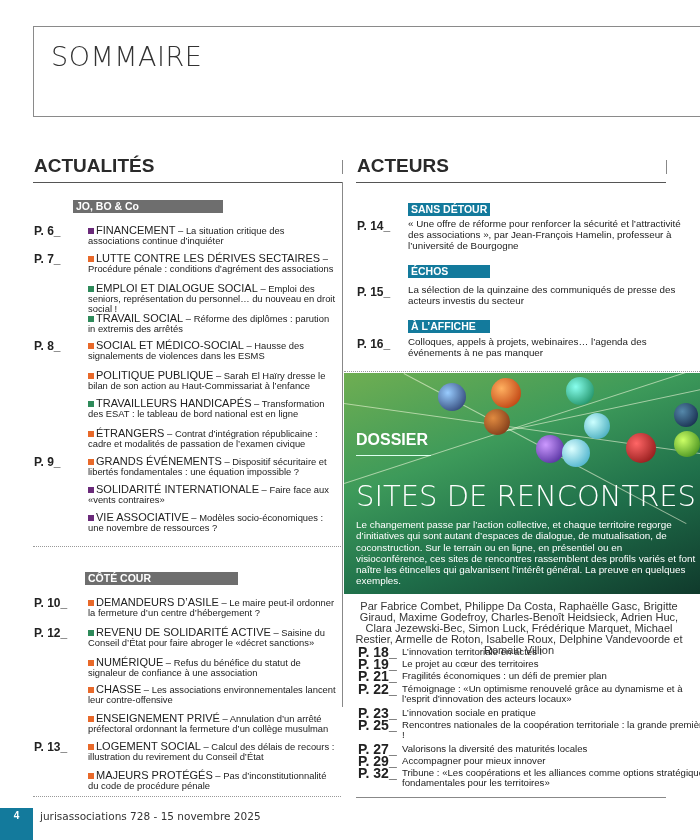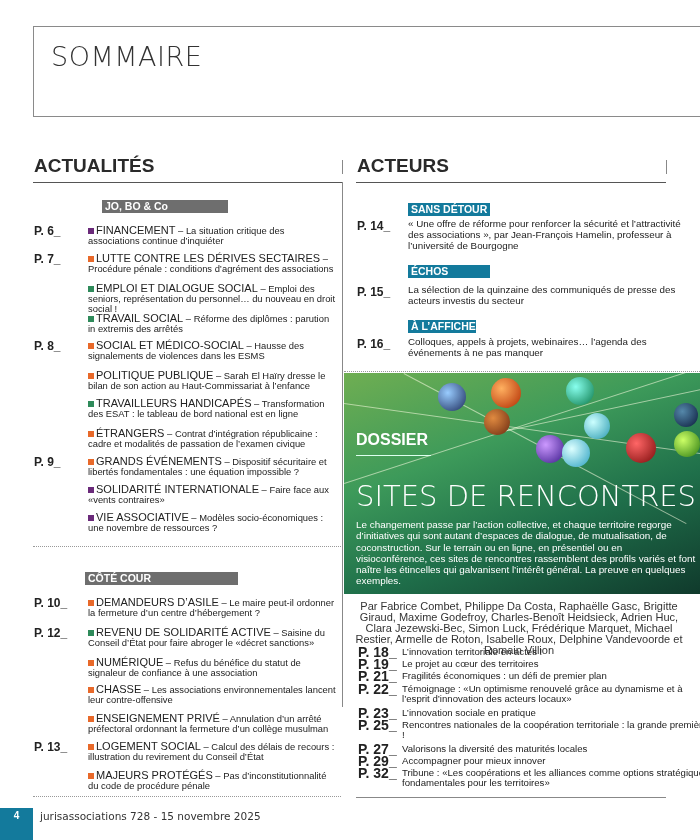--- a/index.html
+++ b/index.html
@@ -38,21 +38,21 @@
 
 <div class="titlebox">
   <div class="t">SOMMAIRE</div>
 </div>
 
 <div class="sec-h" style="left:34px;top:155px">ACTUALITÉS</div>
 <div class="hr" style="left:33px;top:182px;width:309px"></div>
 <div class="vr" style="left:342px;top:182px;height:525px"></div>
 <div class="vr" style="left:342px;top:160px;height:14px"></div>
 
-<div class="tag gray" style="left:102px;top:200px;width:126px">JO, BO &amp; Co</div>
+<div class="tag gray" style="left:73px;top:200px;width:150px">JO, BO &amp; Co</div>
 
 <div id="act-items">
     <div class="pg" style="left: 34px; top: 224px;">P. 6_</div>
     <div class="item" style="top: 225px;"><span class="sq" style="background: rgb(106, 42, 122);"></span><span class="k">FINANCEMENT</span><span> – La situation critique des associations continue d’inquiéter</span></div>
     <div class="pg" style="left: 34px; top: 252px;">P. 7_</div>
     <div class="item" style="top: 253px;"><span class="sq" style="background: rgb(232, 105, 42);"></span><span class="k">LUTTE CONTRE LES DÉRIVES SECTAIRES</span><span> – Procédure pénale : conditions d’agrément des associations</span></div>
     <div class="item" style="top: 283px;"><span class="sq" style="background: rgb(46, 138, 90);"></span><span class="k">EMPLOI ET DIALOGUE SOCIAL</span><span> – Emploi des seniors, représentation du personnel… du nouveau en droit social !</span></div>
     <div class="item" style="top: 313px;"><span class="sq" style="background: rgb(46, 138, 90);"></span><span class="k">TRAVAIL SOCIAL</span><span> – Réforme des diplômes : parution in extremis des arrêtés</span></div>
     <div class="pg" style="left: 34px; top: 339px;">P. 8_</div>
     <div class="item" style="top: 340px;"><span class="sq" style="background: rgb(232, 105, 42);"></span><span class="k">SOCIAL ET MÉDICO-SOCIAL</span><span> – Hausse des signalements de violences dans les ESMS</span></div>
@@ -84,21 +84,21 @@
 <div class="vr" style="left:666px;top:160px;height:14px"></div>
 
 <div class="tag blue" style="left:408px;top:203px;width:82px">SANS DÉTOUR</div>
 <div class="pg" style="left:357px;top:219px">P. 14_</div>
 <div class="ac" style="top:218px">« Une offre de réforme pour renforcer la sécurité et l’attractivité des associations », par Jean-François Hamelin, professeur à l’université de Bourgogne</div>
 
 <div class="tag blue" style="left:408px;top:265px;width:82px">ÉCHOS</div>
 <div class="pg" style="left:357px;top:285px">P. 15_</div>
 <div class="ac" style="top:284px;width:270px">La sélection de la quinzaine des communiqués de presse des acteurs investis du secteur</div>
 
-<div class="tag blue" style="left:408px;top:320px;width:68px">À L’AFFICHE</div>
+<div class="tag blue" style="left:408px;top:320px;width:82px">À L’AFFICHE</div>
 <div class="pg" style="left:357px;top:337px">P. 16_</div>
 <div class="ac" style="top:336px;width:285px">Colloques, appels à projets, webinaires… l’agenda des événements à ne pas manquer</div>
 <div class="dots" style="left:344px;top:371px;width:356px"></div>
 
 <div class="dossier">
   <div class="line" style="left:0;top:30px;width:360px;transform:rotate(8deg)"></div>
   <div class="line" style="left:60px;top:0;width:320px;transform:rotate(28deg)"></div>
   <div class="line" style="left:150px;top:60px;width:260px;transform:rotate(-12deg)"></div>
   <div class="line" style="left:0;top:110px;width:380px;transform:rotate(-18deg)"></div>
   <div class="ball" style="left:94px;top:10px;width:28px;height:28px;background:radial-gradient(circle at 35% 35%,#9cf,#1a2a5a)"></div>

